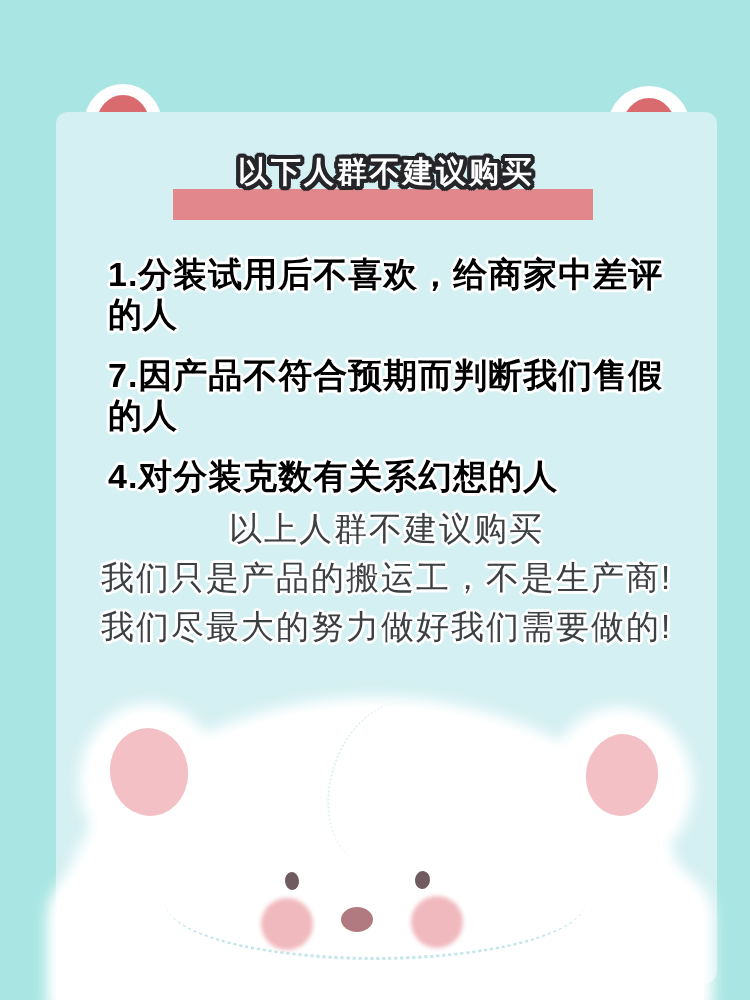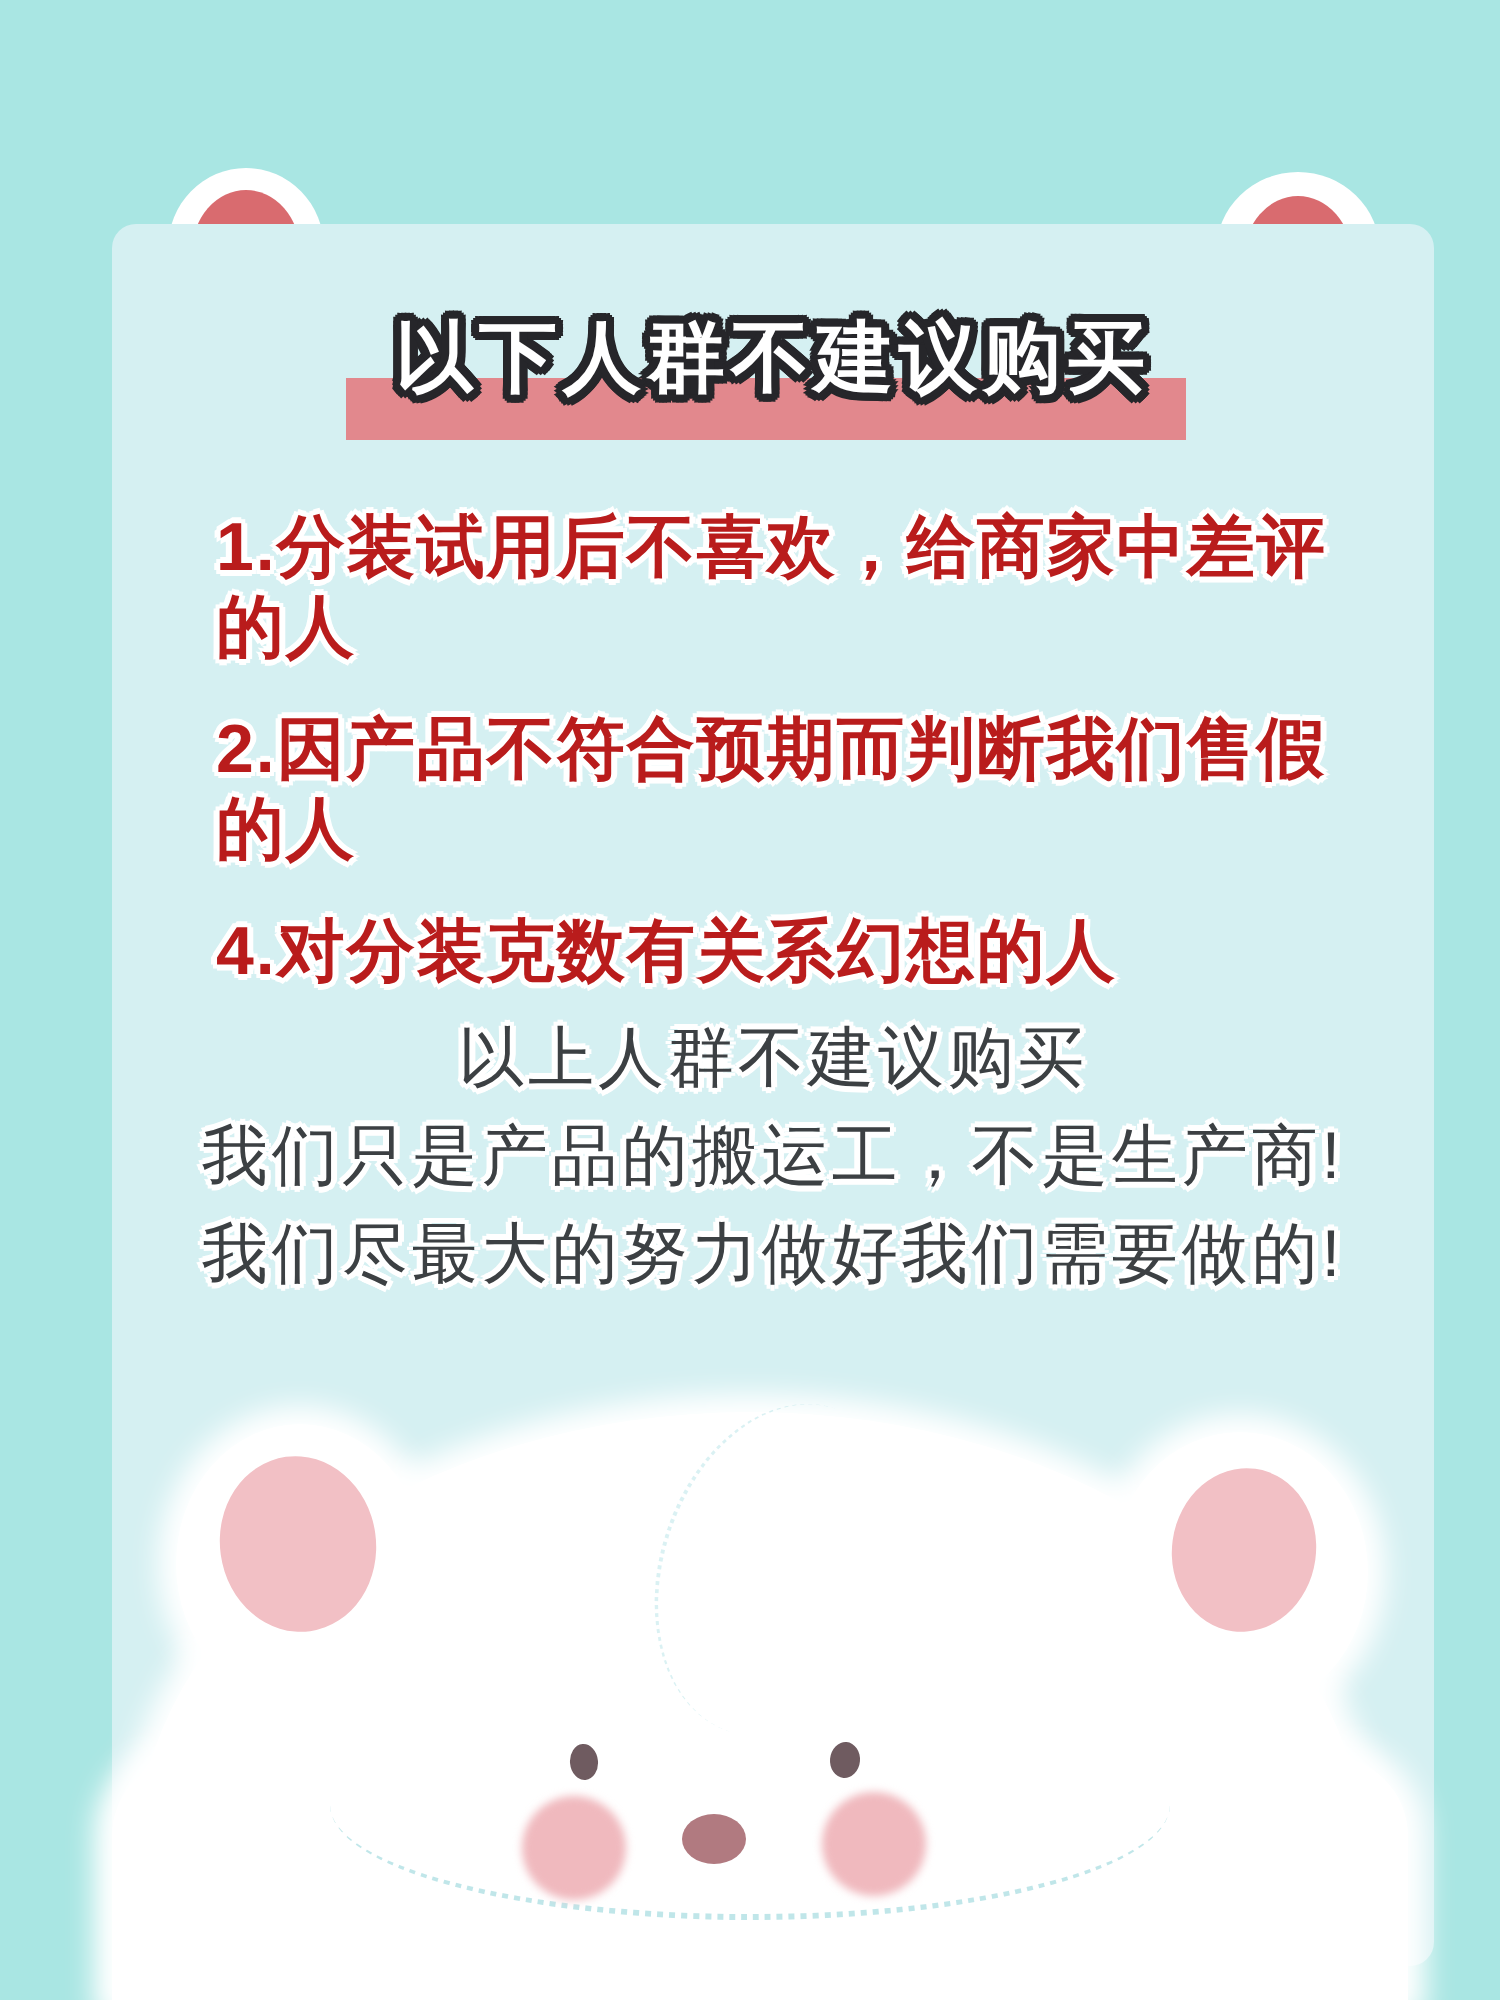--- a/index.html
+++ b/index.html
@@ -20,36 +20,36 @@
   
   .card{
     position:absolute;left:56px;top:112px;width:661px;height:871px;
     background:#d5f0f2;border-radius:12px;z-index:2;
   }
   
   .title-wrap{position:absolute;left:0;top:0;width:100%;height:120px;}
   .title-bar{position:absolute;left:117px;top:77px;width:420px;height:31px;background:#e2888d;}
   .title{
     position:absolute;left:0;top:40px;width:100%;margin:0;
-    text-align:center;font-size:39px;font-weight:bold;letter-spacing:3px;
+    text-align:center;font-size:30px;font-weight:bold;letter-spacing:3px;
     color:#ffffff;z-index:3;
     text-shadow:
       -4px 0 #26262a,4px 0 #26262a,0 -4px #26262a,0 4px #26262a,
       -3px -3px #26262a,3px -3px #26262a,-3px 3px #26262a,3px 3px #26262a,
       -4px 2px #26262a,4px 2px #26262a,-4px -2px #26262a,4px -2px #26262a,
       -2px 4px #26262a,2px 4px #26262a,-2px -4px #26262a,2px -4px #26262a;
   }
   
   .list{
     position:absolute;left:52px;top:142px;width:580px;
     margin:0;padding:0;list-style:none;
   }
   .list-item{
     font-size:34px;font-weight:bold;letter-spacing:1px;line-height:40px;
-    margin-bottom:21px;color:#b91c1c;
+    margin-bottom:21px;color:#000000;
     text-shadow:
       -3px 0 #fff,3px 0 #fff,0 -3px #fff,0 3px #fff,
       -2px -2px #fff,2px -2px #fff,-2px 2px #fff,2px 2px #fff;
   }
   
   .footer{
     position:absolute;left:0;top:392px;width:100%;text-align:center;
   }
   .footer-line{
     margin:0;font-size:33px;font-weight:normal;letter-spacing:2px;line-height:49px;
@@ -101,21 +101,21 @@
 
   <div class="card">
 
     <div class="title-wrap">
       <div class="title-bar"></div>
       <h1 class="title">以下人群不建议购买</h1>
     </div>
 
     <ul class="list">
       <li class="list-item">1.分装试用后不喜欢，给商家中差评的人</li>
-      <li class="list-item">2.因产品不符合预期而判断我们售假的人</li>
+      <li class="list-item">7.因产品不符合预期而判断我们售假的人</li>
       <li class="list-item">4.对分装克数有关系幻想的人</li>
     </ul>
 
     <div class="footer">
       <p class="footer-line">以上人群不建议购买</p>
       <p class="footer-line">我们只是产品的搬运工，不是生产商!</p>
       <p class="footer-line">我们尽最大的努力做好我们需要做的!</p>
     </div>
 
   </div>

